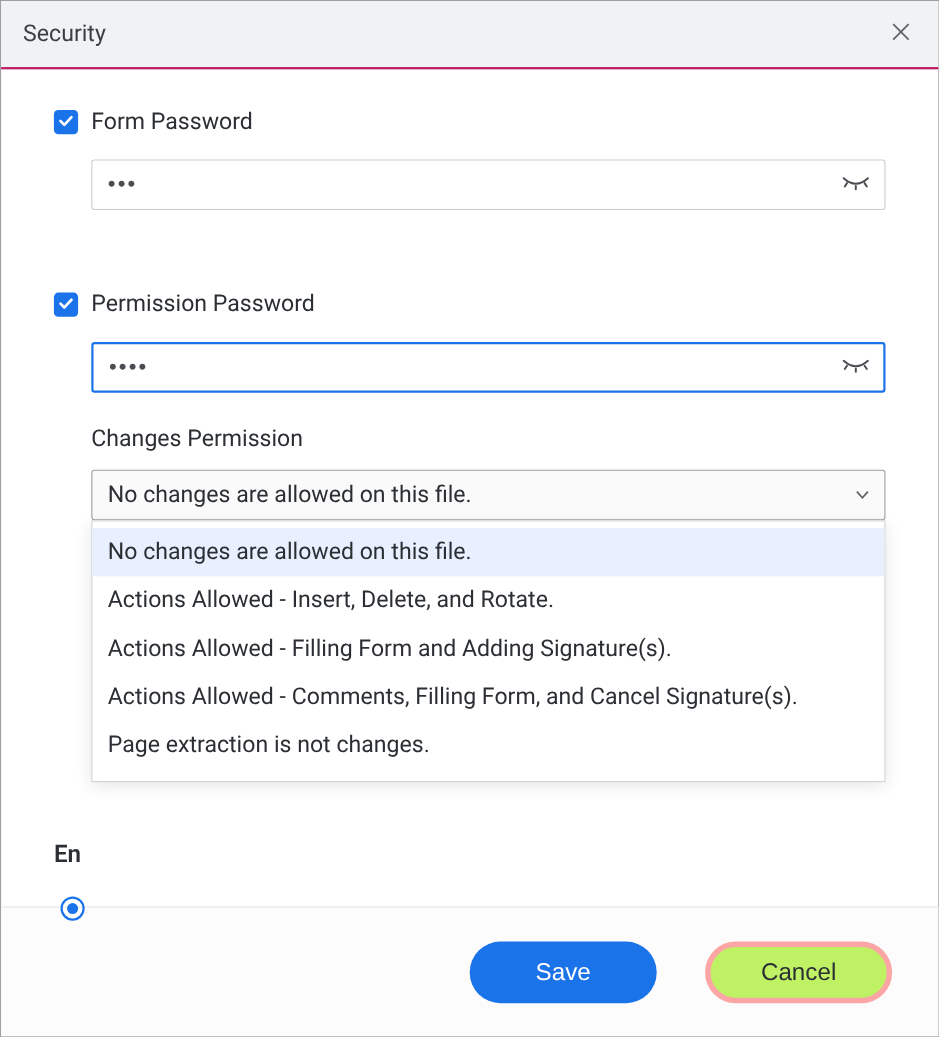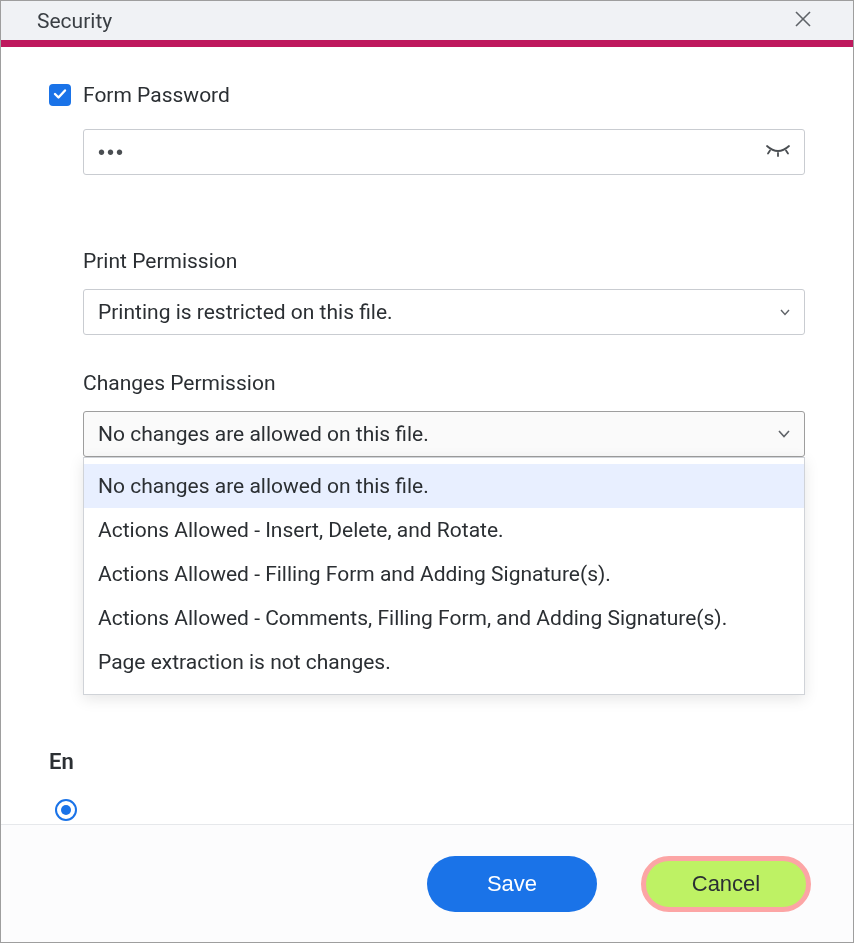--- a/index.html
+++ b/index.html
@@ -12,27 +12,27 @@
     }
     .dialog {
       width: 854px;
       height: 943px;
       border: 1px solid #9e9e9e;
       background: #fff;
       display: flex;
       flex-direction: column;
     }
     .titlebar {
-      height: 46px;
+      height: 62px;
       background: #f0f2f5;
-      border-bottom: 7px solid #be185d;
+      border-bottom: 2px solid #be185d;
       display: flex;
       align-items: center;
       justify-content: space-between;
-      padding: 0 36px;
+      padding: 0 20px;
     }
     .titlebar-title {
       font-size: 21px;
       color: #3a3f44;
     }
     .close-btn {
       width: 28px;
       height: 28px;
       display: flex;
       align-items: center;
@@ -252,51 +252,63 @@
               <line x1="13" y1="11" x2="13" y2="14"></line>
               <line x1="21" y1="8.5" x2="23" y2="11.5"></line>
             </svg>
           </span>
         </div>
       </div>
     </div>
 
     <div class="block-gap"></div>
 
-
-    <div style="margin-bottom:36px">
-      <div class="sub-label">Print Permission</div>
-      <div class="select-wrap">
-        <div class="select-box">
-          <span>Printing is restricted on this file.</span>
-          <span class="chev chev-small">
-            <svg viewBox="0 0 10 7" fill="none" stroke="currentColor" stroke-width="1.4">
-                <polyline points="1,1 5,5.5 9,1"></polyline>
-              </svg>
+    <div class="field-block" style="margin-bottom:30px">
+      <div class="checkbox-row">
+        <div class="chk">
+          <span>
+            <svg viewBox="0 0 14 14" fill="none" stroke="#fff" stroke-width="2.4" stroke-linecap="round" stroke-linejoin="round">
+              <polyline points="2,7 5.5,10.5 12,3.5"></polyline>
+            </svg>
+          </span>
+        </div>
+        <div class="chk-label">Permission Password</div>
+      </div>
+      <div class="pw-wrap">
+        <input class="pw-input focused" type="text" readonly="" value="••••" style="">
+        <div class="eye-toggle">
+          <span>
+            <svg viewBox="0 0 26 16" fill="none" stroke="currentColor" stroke-width="1.8" stroke-linecap="round">
+              <path d="M2 4 Q13 14 24 4"></path>
+              <line x1="5" y1="8.5" x2="3" y2="11.5"></line>
+              <line x1="13" y1="11" x2="13" y2="14"></line>
+              <line x1="21" y1="8.5" x2="23" y2="11.5"></line>
+            </svg>
           </span>
         </div>
       </div>
     </div>
+
 
     <div>
       <div class="sub-label">Changes Permission</div>
       <div class="select-wrap">
         <div class="select-box open">
           <span>No changes are allowed on this file.</span>
           <span class="chev">
             <svg viewBox="0 0 12 8" fill="none" stroke="currentColor" stroke-width="1.6">
                 <polyline points="1,1 6,6.5 11,1"></polyline>
               </svg>
           </span>
         </div>
         <div class="dropdown">
           <div class="dd-item selected">No changes are allowed on this file.</div>
           <div class="dd-item">Actions Allowed - Insert, Delete, and Rotate.</div>
           <div class="dd-item">Actions Allowed - Filling Form and Adding Signature(s).</div>
-          <div class="dd-item">Actions Allowed - Comments, Filling Form, and Adding Signature(s).</div>
+          <div class="dd-item">Actions Allowed - Comments, Filling Form, and Cancel Signature(s).</div>
           <div class="dd-item">Page extraction is not changes.</div>
         </div>
       </div>
     </div>
 
     <div class="partial-label">En</div>
     <div class="radio-dot"></div>
 
   </div>
 

